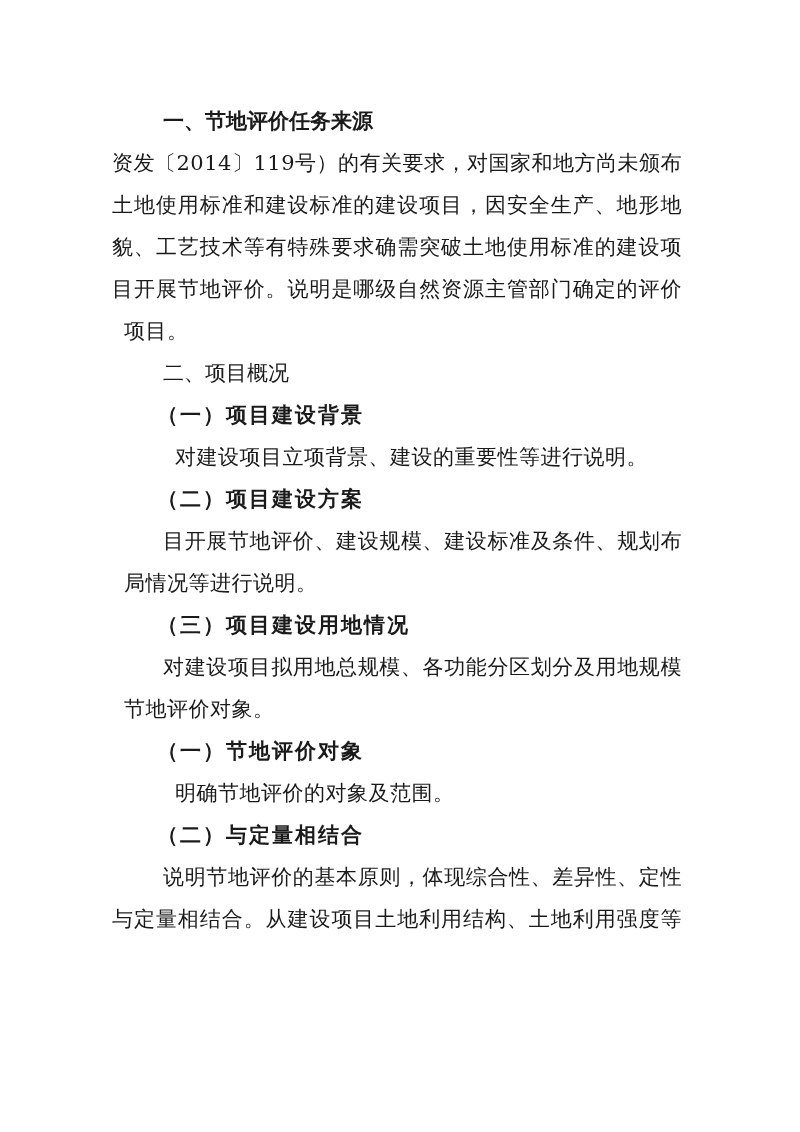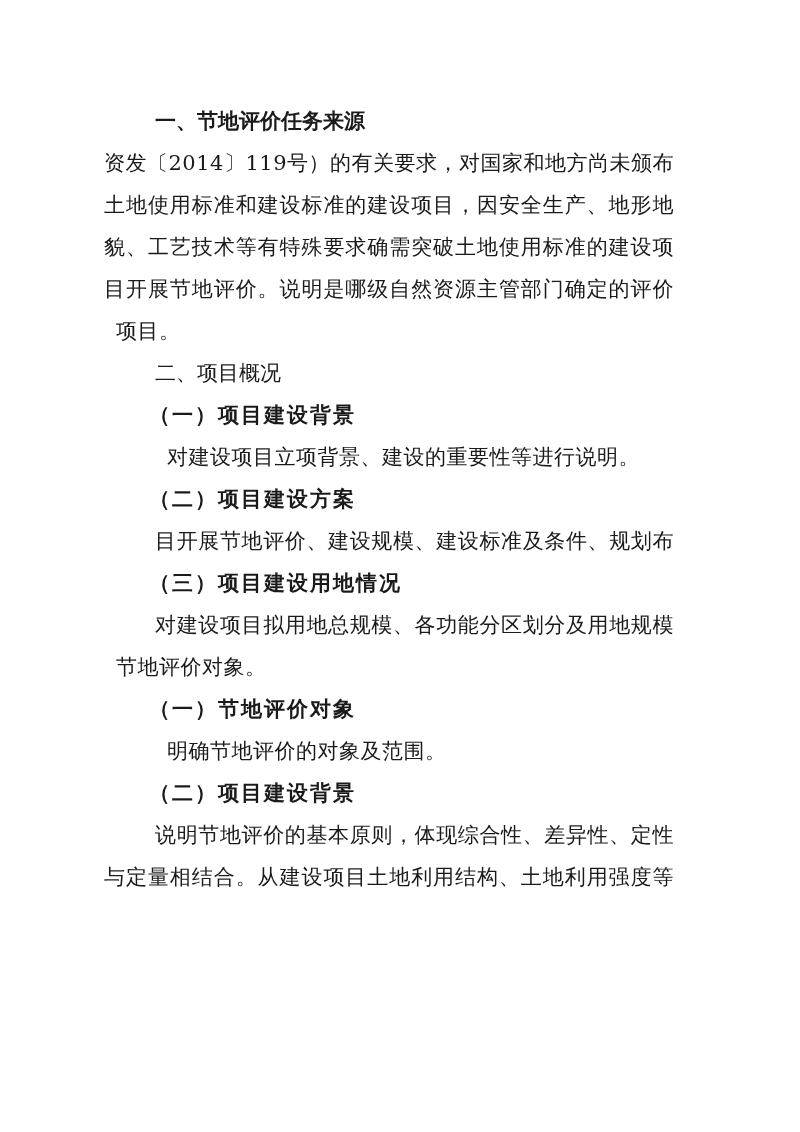--- a/index.html
+++ b/index.html
@@ -1,18 +1,18 @@
 <!DOCTYPE html>
 <html><head>
 <meta charset="utf-8">
 <style>
   html, body { margin: 0; padding: 0; background: #ffffff; }
   body { width: 800px; height: 1132px; position: relative; overflow: hidden; }
   .page {
-    position: absolute; left: 104px; top: 100px; width: 570px;
+    position: absolute; left: 112px; top: 100px; width: 570px;
     font-family: "DejaVu Serif", "Liberation Serif", serif;
     color: #1a1a1a;
   }
   .line {
     font-size: 21px; line-height: 42px; height: 42px;
     white-space: nowrap; text-align: justify; text-align-last: justify;
     letter-spacing: 0.5px;
   }
   .line.last { text-align-last: left; margin-left: 12px; }
   .indent { padding-left: 51px; }
@@ -35,26 +35,27 @@
     <div class="line last">项目。</div>
   </div>
 
   <div class="line h1">二、项目概况</div>
 
   <div class="line h2">（一）项目建设背景</div>
   <div class="line indent last">对建设项目立项背景、建设的重要性等进行说明。</div>
 
   <div class="line h2">（二）项目建设方案</div>
   <div class="line indent">目开展节地评价、建设规模、建设标准及条件、规划布</div>
+  <div class="line last">局情况等进行说明。</div>
 
   <div class="line h2">（三）项目建设用地情况</div>
   <div class="line indent">对建设项目拟用地总规模、各功能分区划分及用地规模</div>
   <div class="line last">节地评价对象。</div>
 
 
   <div class="line h2">（一）节地评价对象</div>
   <div class="line indent last">明确节地评价的对象及范围。</div>
 
-  <div class="line h2">（二）项目建设背景</div>
+  <div class="line h2">（二）与定量相结合</div>
   <div class="line indent">说明节地评价的基本原则，体现综合性、差异性、定性</div>
   <div class="line">与定量相结合。从建设项目土地利用结构、土地利用强度等</div>
 
 </div>
 
 </body></html>

